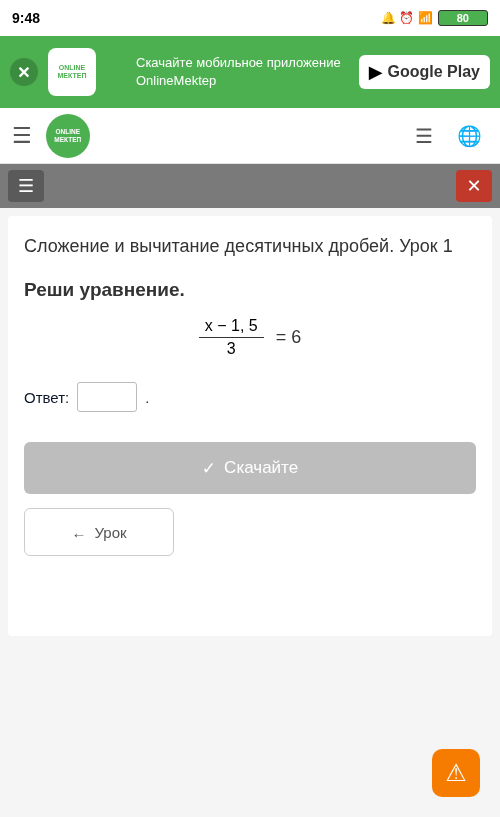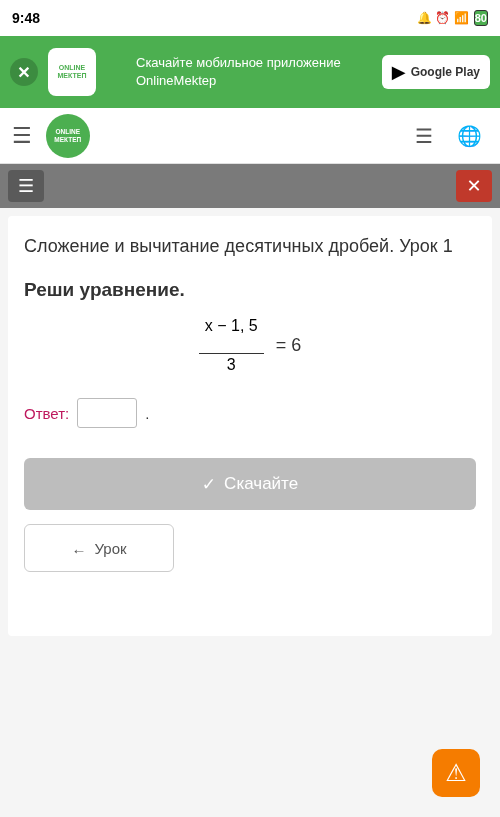--- a/index.html
+++ b/index.html
@@ -21,21 +21,21 @@
       justify-content: space-between;
       padding: 0 12px;
       font-size: 13px;
       font-weight: bold;
     }
     .status-time { font-weight: bold; font-size: 14px; }
     .status-icons { display: flex; align-items: center; gap: 4px; font-size: 12px; }
     .battery-box {
       border: 1.5px solid #333;
       border-radius: 3px;
-      padding: 1px 0;
+      padding: 1px 18px;
       font-size: 11px;
       font-weight: bold;
       position: relative;
       display: inline-flex;
       align-items: center;
       background: #4caf50;
       color: #fff;
     }
 
     
@@ -93,21 +93,21 @@
       display: flex;
       align-items: center;
       gap: 5px;
       flex-shrink: 0;
       cursor: pointer;
     }
     .gp-icon {
       font-size: 18px;
     }
     .gp-text {
-      font-size: 12px;
+      font-size: 16px;
       color: #333;
       font-weight: bold;
     }
 
     
     .top-nav {
       background: #fff;
       height: 56px;
       display: flex;
       align-items: center;
@@ -206,42 +206,42 @@
       gap: 12px;
     }
     .fraction {
       display: inline-flex;
       flex-direction: column;
       align-items: center;
       font-size: 16px;
     }
     .fraction-numerator {
       border-bottom: 1.5px solid #333;
-      padding: 0 6px 18px 6px;
+      padding: 0 6px 2px 6px;
       font-size: 16px;
     }
     .fraction-denominator {
       padding: 2px 6px 0 6px;
       font-size: 16px;
     }
     .eq-equals {
       font-size: 18px;
       color: #333;
     }
 
     
     .answer-row {
       display: flex;
       align-items: center;
       gap: 8px;
       margin-bottom: 30px;
     }
     .answer-label {
       font-size: 15px;
-      color: #be185d;
+      color: #0f172a;
     }
     .answer-input {
       width: 60px;
       height: 30px;
       border: 1px solid #bbb;
       border-radius: 3px;
       font-size: 14px;
       text-align: center;
       outline: none;
     }

